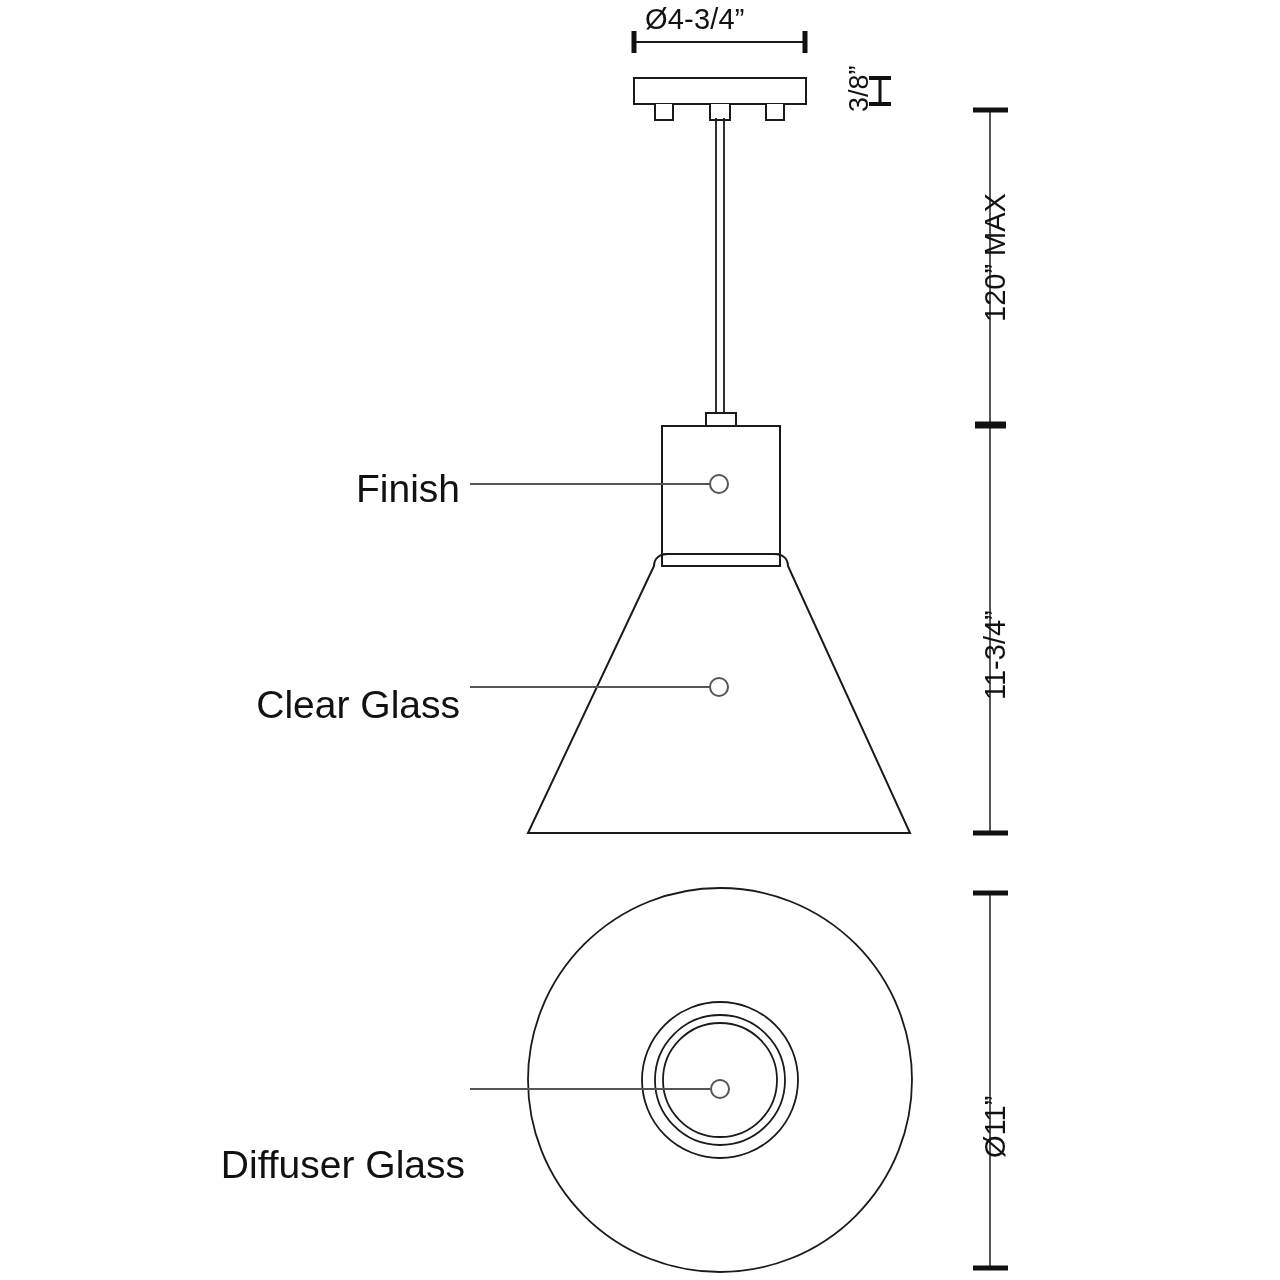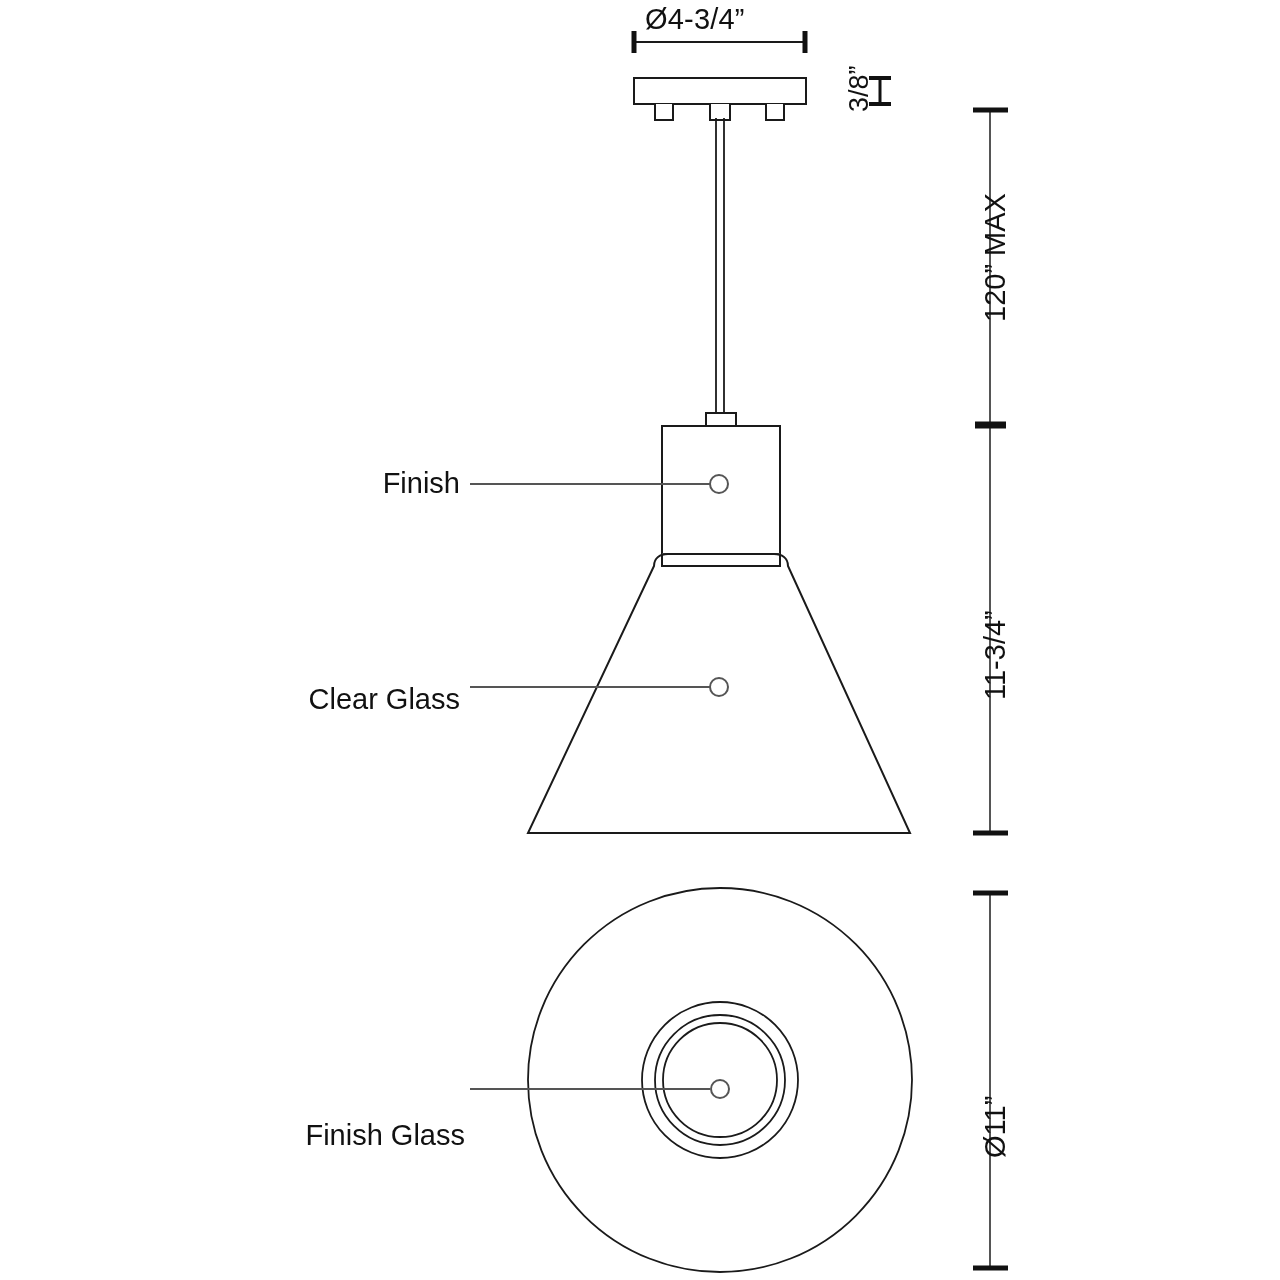--- a/index.html
+++ b/index.html
@@ -57,21 +57,21 @@
     font-size: 29px;
     left: 978px;
     top: 700px;
   }
   .lbl-dim-diam {
     font-size: 29px;
     left: 978px;
     top: 1158px;
   }
   .lbl-callout {
-    font-size: 29px;
+    font-size: 39px;
     text-align: right;
   }
   .lbl-finish {
     left: 200px;
     top: 466px;
     width: 260px;
   }
   .lbl-clear {
     left: 160px;
     top: 670px;
@@ -180,16 +180,16 @@
 
   <div class="lbl lbl-dim-body rot">11-3/4”</div>
 
   <div class="lbl lbl-dim-diam rot">Ø11”</div>
 
   <div class="lbl lbl-callout lbl-finish">Finish</div>
 
   <div class="lbl lbl-callout lbl-clear">Clear Glass</div>
 
   <div class="lbl lbl-callout lbl-frosted">
-    <div>Finish Glass</div>
+    <div>Diffuser Glass</div>
   </div>
 
 </div>
 
 </body></html>

